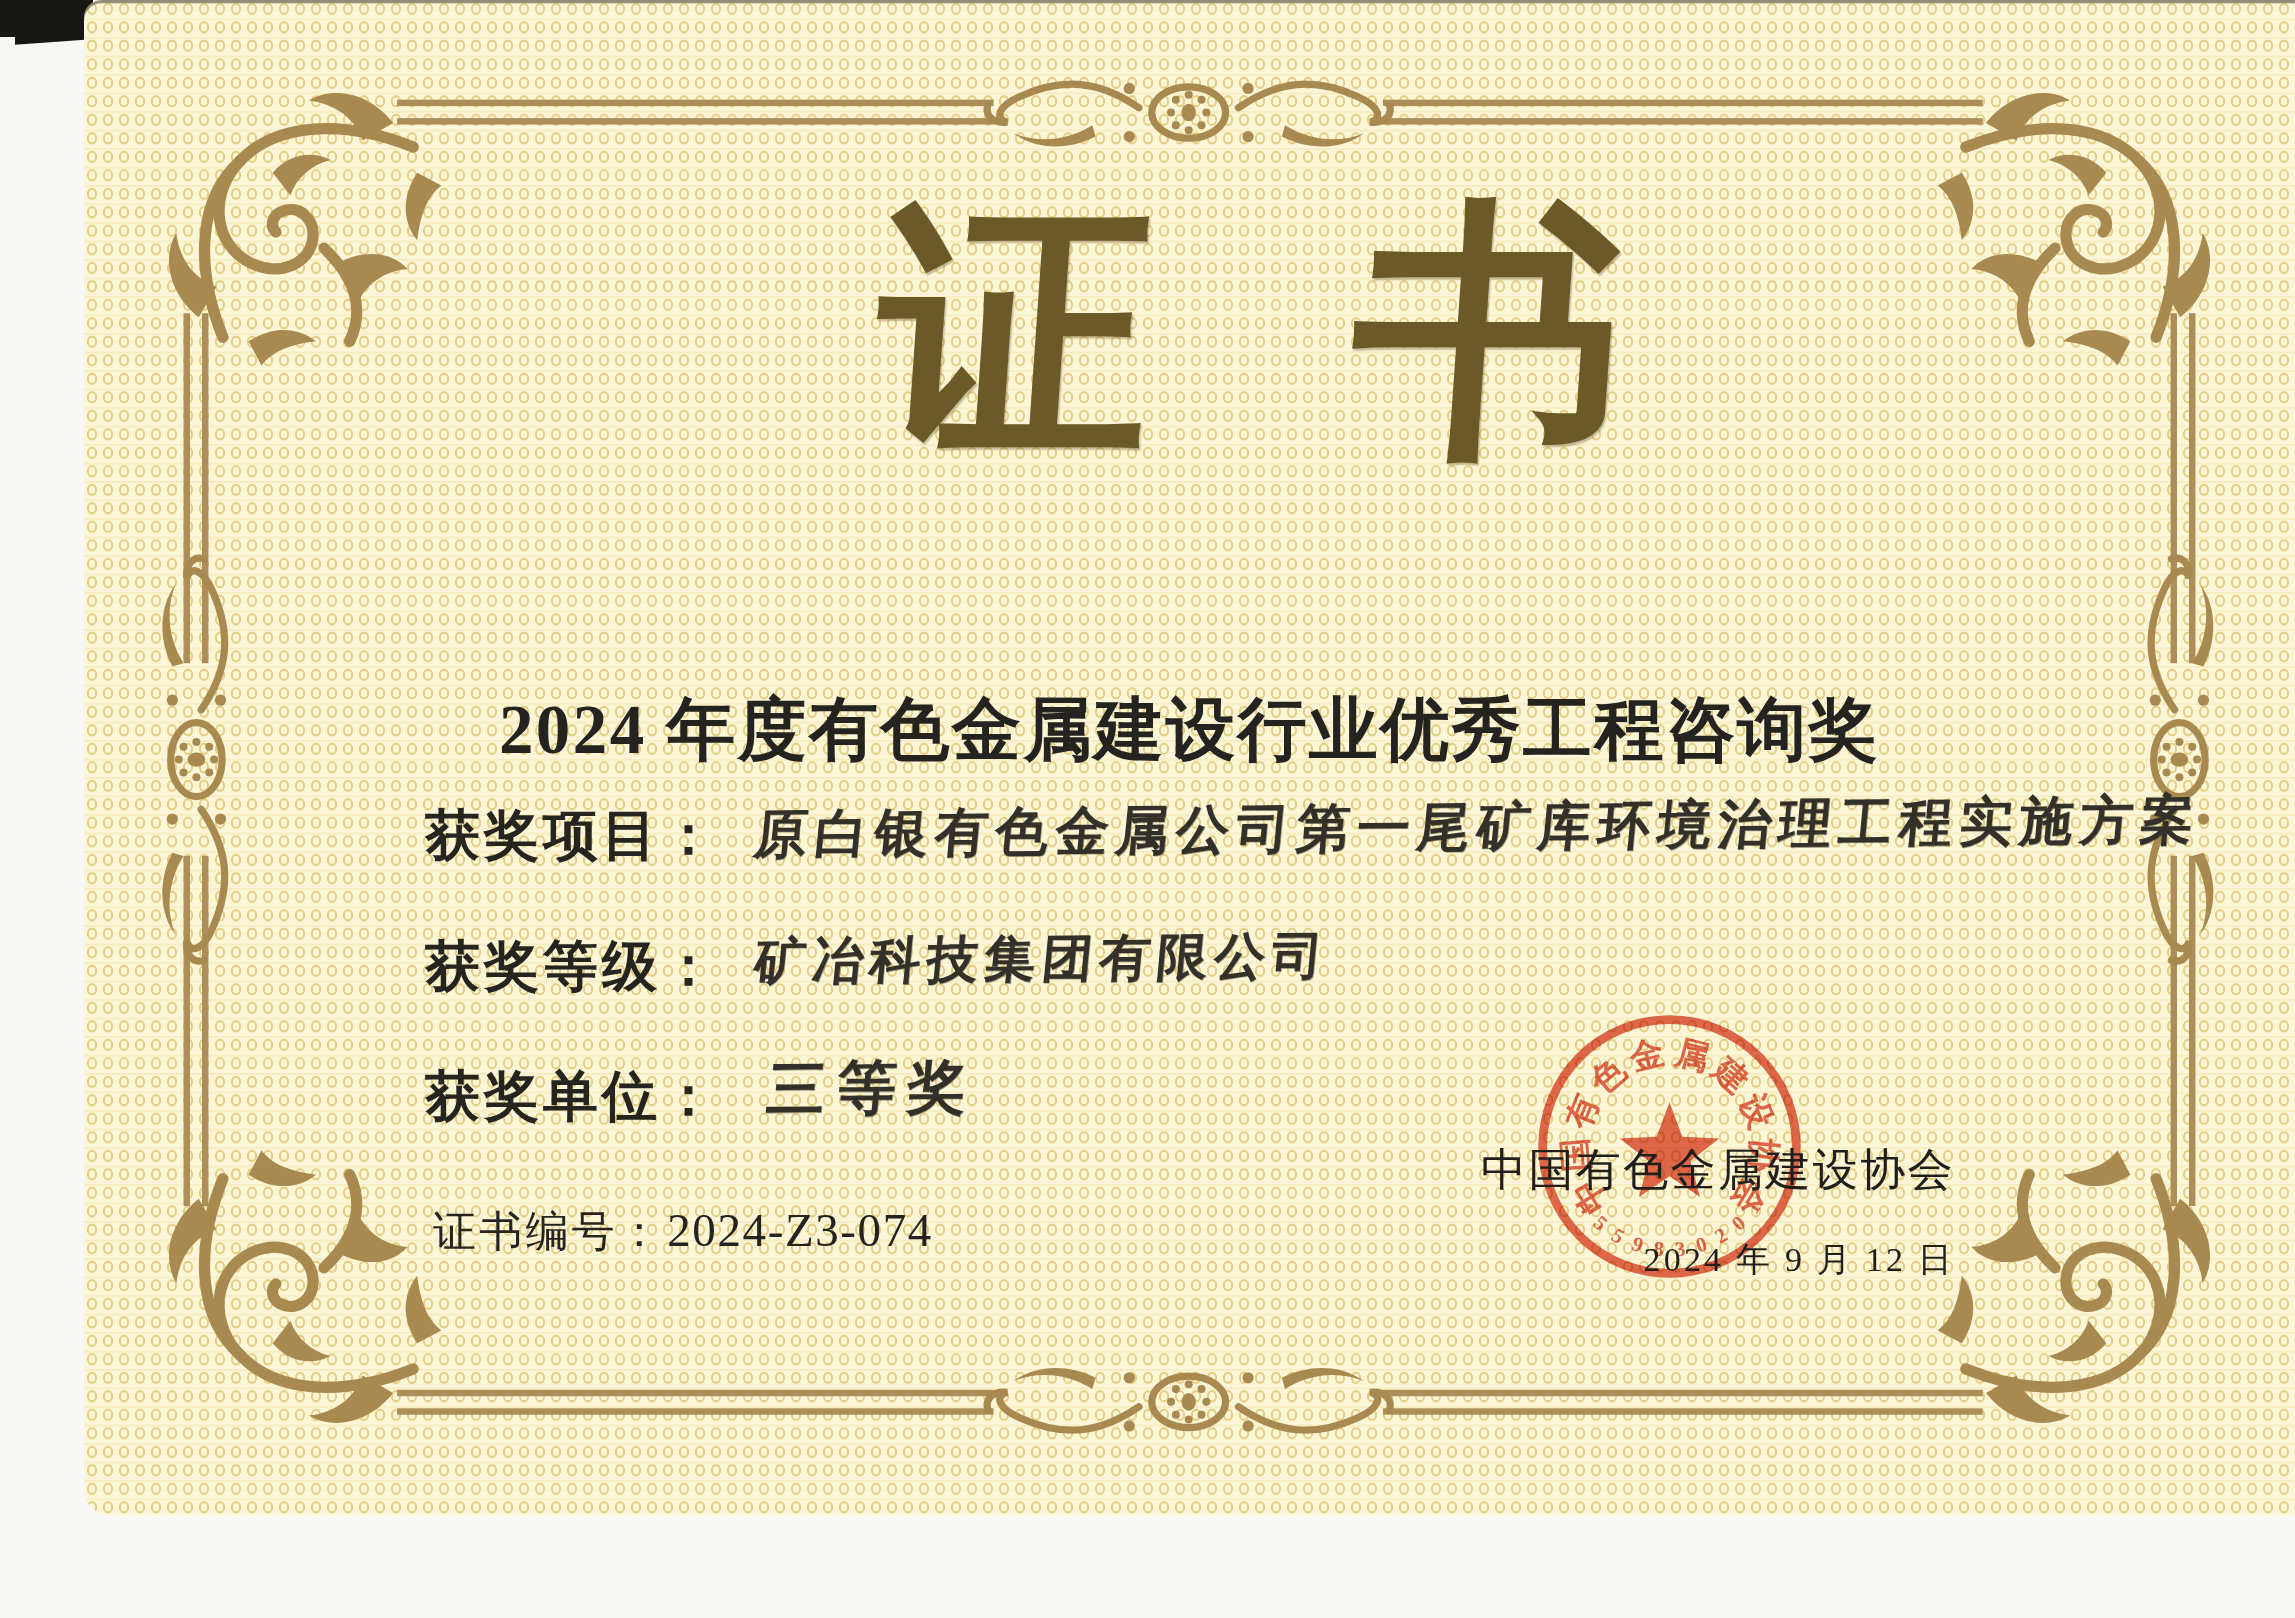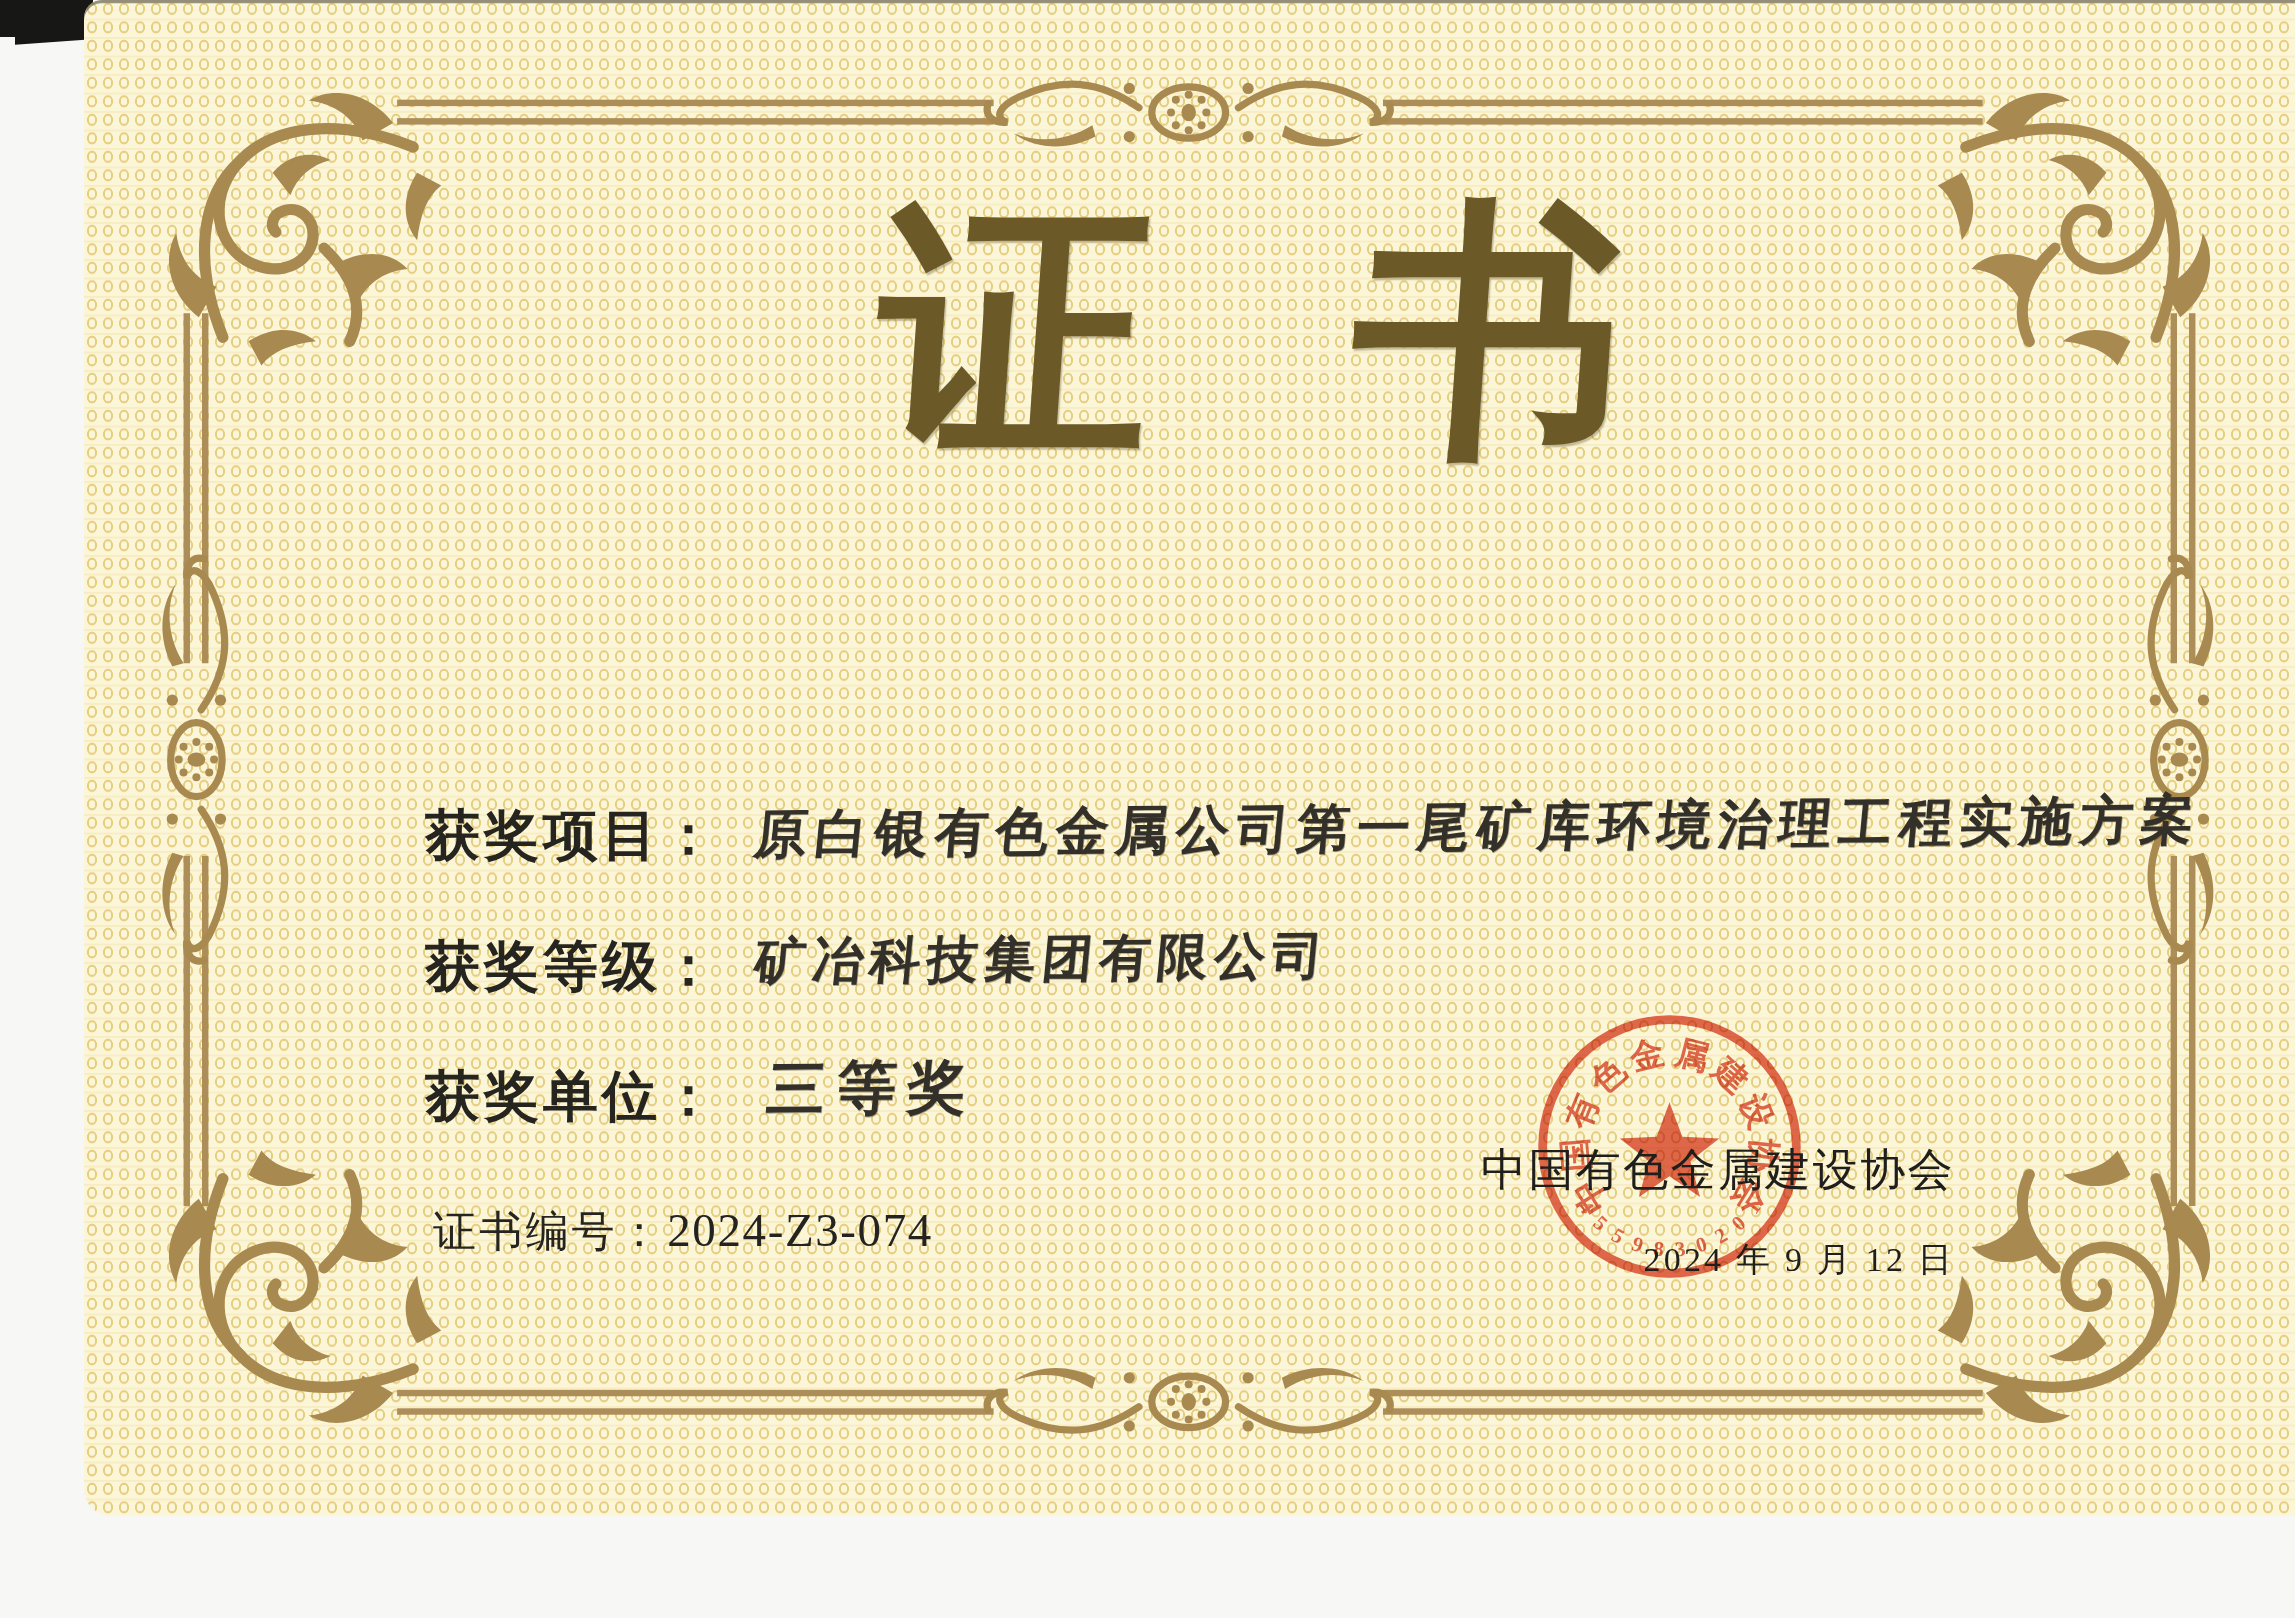--- a/index.html
+++ b/index.html
@@ -153,20 +153,21 @@
     <use href="#medal" transform="translate(1376,1746) scale(1,-1)"></use>
     <use href="#medal" transform="translate(140,946) rotate(90)"></use>
     <use href="#medal" transform="translate(2610,946) rotate(-90)"></use>
   </svg>
 
   <div class="cal-title">
     <span>证</span>
     <span>书</span>
   </div>
 
+  <div class="award-title">2024 年度有色金属建设行业优秀工程咨询奖</div>
 
   <div class="field-row row-project">
     <span class="field-label">获奖项目：</span>
     <span class="field-value">原白银有色金属公司第一尾矿库环境治理工程实施方案</span>
   </div>
   <div class="field-row row-unit">
     <span class="field-label">获奖等级：</span>
     <span class="field-value">矿冶科技集团有限公司</span>
   </div>
   <div class="field-row row-grade">

